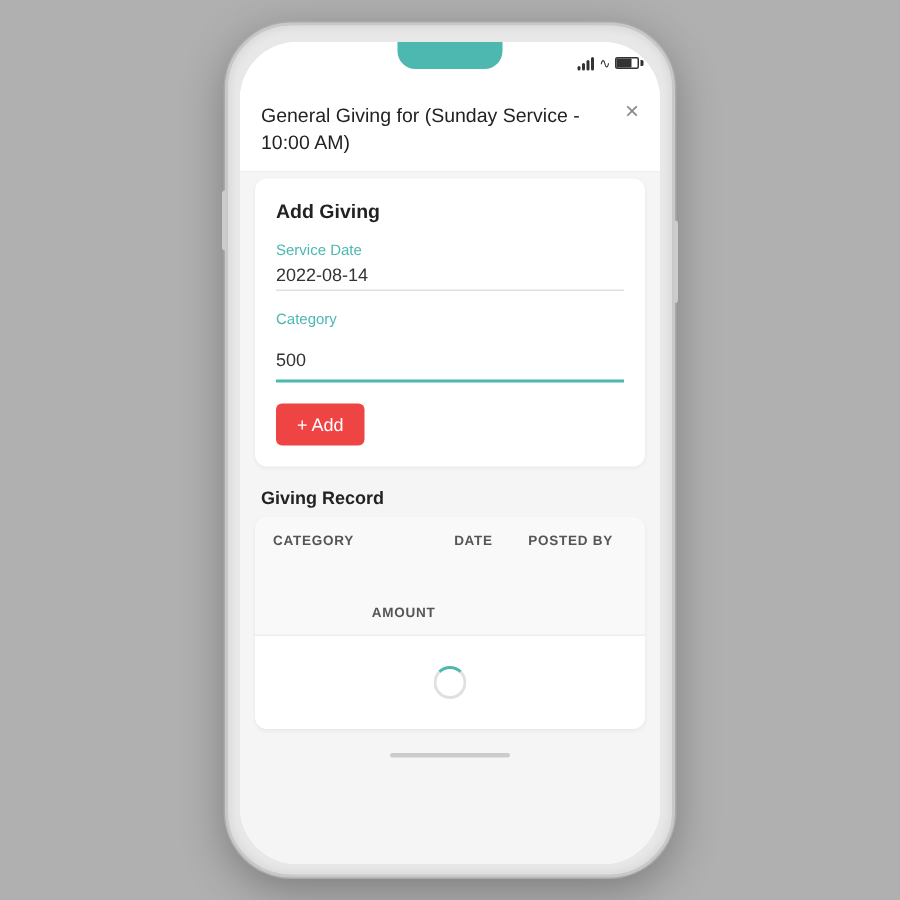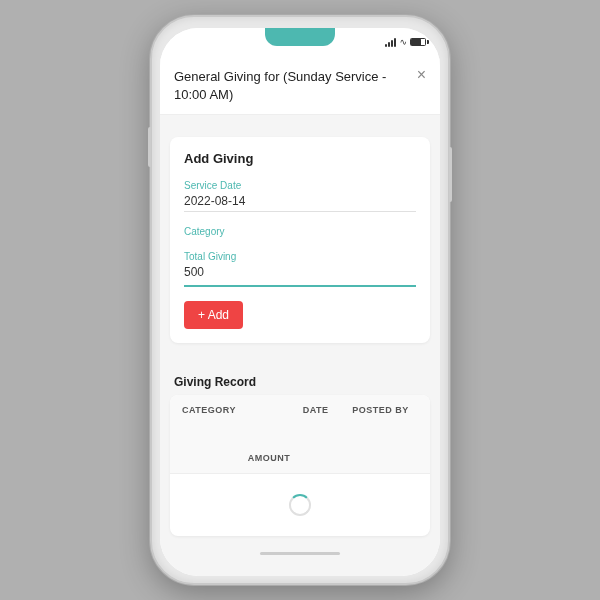--- a/index.html
+++ b/index.html
@@ -159,21 +159,21 @@
       font-size: 16px;
       cursor: pointer;
       margin-left: 8px;
       margin-top: -2px;
     }
 
     
     .card {
       background: #fff;
       border-radius: 8px;
-      margin: 22px 10px;
+      margin: 4px 10px;
       padding: 14px;
       box-shadow: 0 1px 3px rgba(0,0,0,0.06);
     }
 
     .card-title {
       font-size: 13px;
       font-weight: 600;
       color: #222;
       margin-bottom: 14px;
     }
@@ -342,21 +342,20 @@
           <div class="field-value">2022-08-14</div>
         </div>
 
         
         <div class="form-field">
           <div class="field-label">Category</div>
         </div>
 
         
         <div class="form-field">
-          <div class="field-label">Total Giving</div>
           <div class="field-input">500</div>
         </div>
 
         
         <button class="add-btn">+ Add</button>
       </div>
 
       <div class="section-title-area">
         <div class="section-title">Giving Record</div>
       </div>

